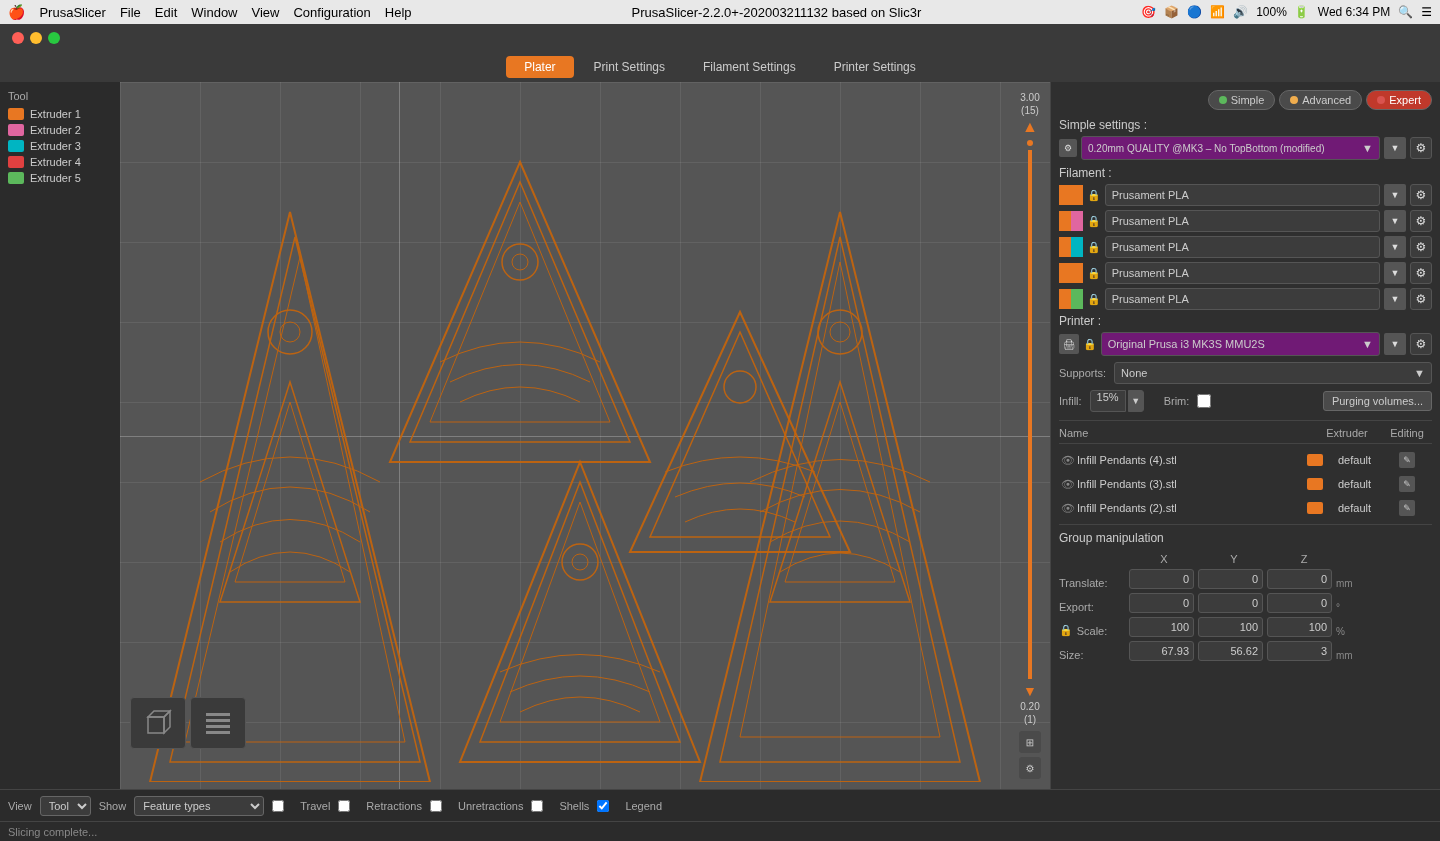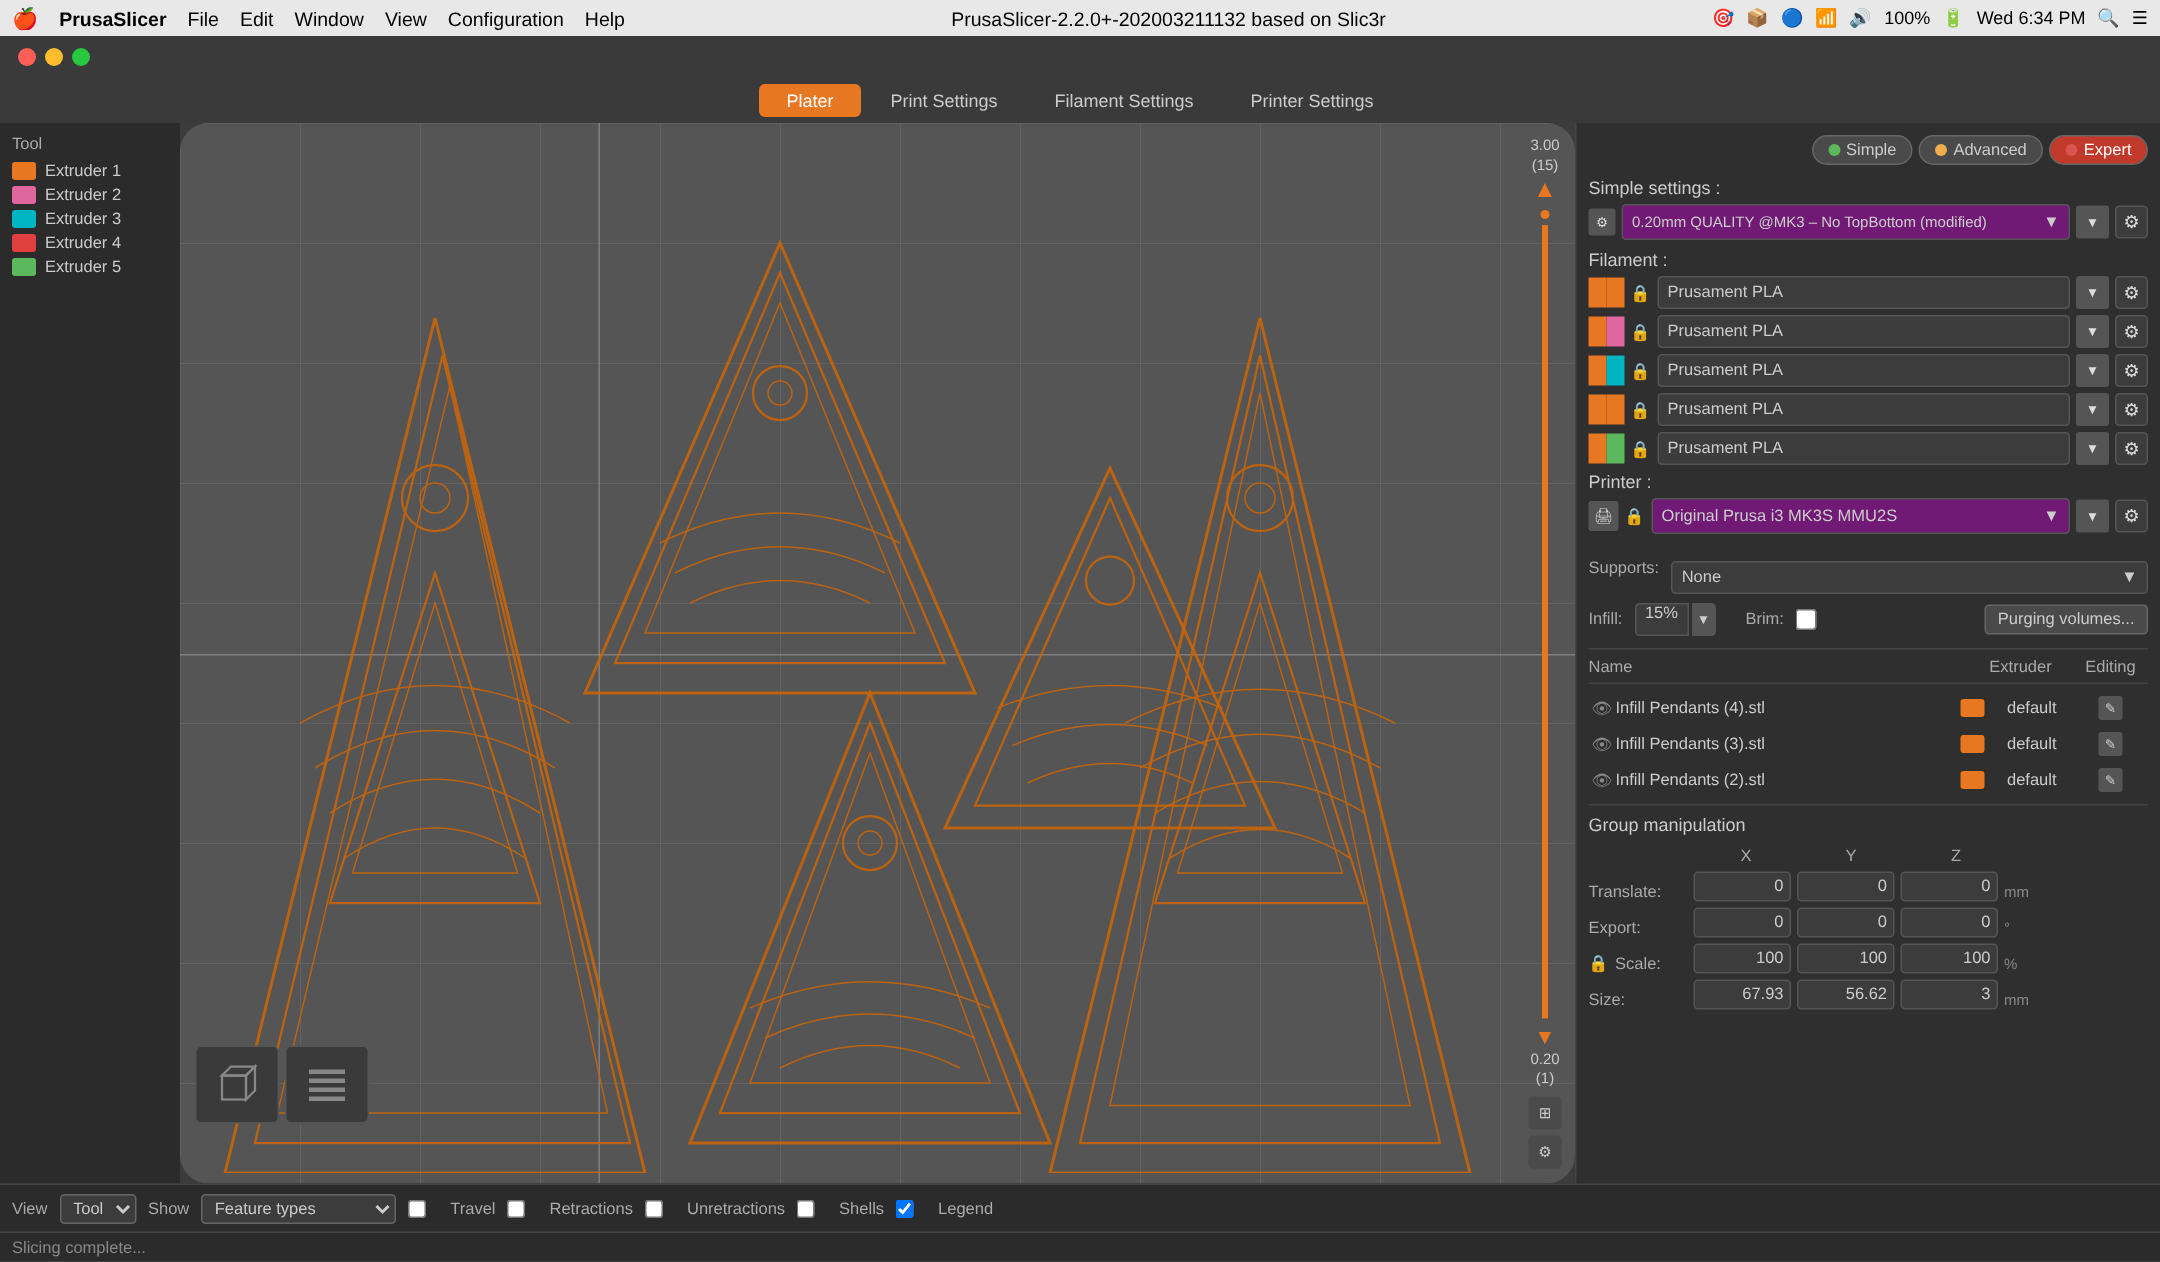--- a/index.html
+++ b/index.html
@@ -122,21 +122,20 @@
       border-radius: 2px;
       flex-shrink: 0;
     }
 
     
     .viewport {
       flex: 1;
       position: relative;
       background: #555;
       overflow: hidden;
-      border-radius: 19px;
     }
     .viewport-grid {
       position: absolute;
       top: 0; left: 0; right: 0; bottom: 0;
       background-image:
         linear-gradient(rgba(255,255,255,0.08) 1px, transparent 1px),
         linear-gradient(90deg, rgba(255,255,255,0.08) 1px, transparent 1px);
       background-size: 80px 80px;
     }
     .viewport-crosshair-h {
@@ -410,21 +409,20 @@
       background: #3c3c3c;
       border: 1px solid #555;
       color: #ccc;
       font-size: 11px;
       padding: 2px 6px;
       border-radius: 3px;
       height: 22px;
       display: flex;
       align-items: center;
       justify-content: space-between;
-      margin-top: 12px;
     }
     .infill-row {
       display: flex;
       align-items: center;
       gap: 8px;
       margin-bottom: 8px;
     }
     .infill-label { color: #aaa; font-size: 11px; }
     .brim-label { color: #aaa; font-size: 11px; }
     .purging-btn {
@@ -621,21 +619,21 @@
     .brim-check {
       width: 14px; height: 14px;
     }
   </style>
 </head>
 <body>
 
 <div class="menubar">
   <div class="menubar-left">
     <span class="apple-logo">🍎</span>
-    <span style="font-weight:700">PrusaSlicer</span>
+    <span style="font-weight:400">PrusaSlicer</span>
     <span>File</span>
     <span>Edit</span>
     <span>Window</span>
     <span>View</span>
     <span>Configuration</span>
     <span>Help</span>
   </div>
   <div class="menubar-center">
     <span>PrusaSlicer-2.2.0+-202003211132 based on Slic3r</span>
   </div>

